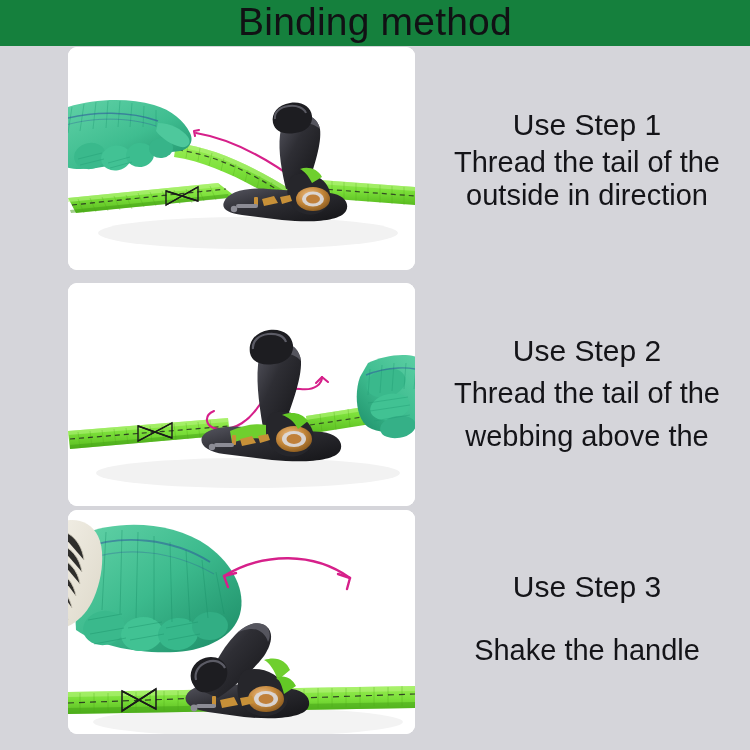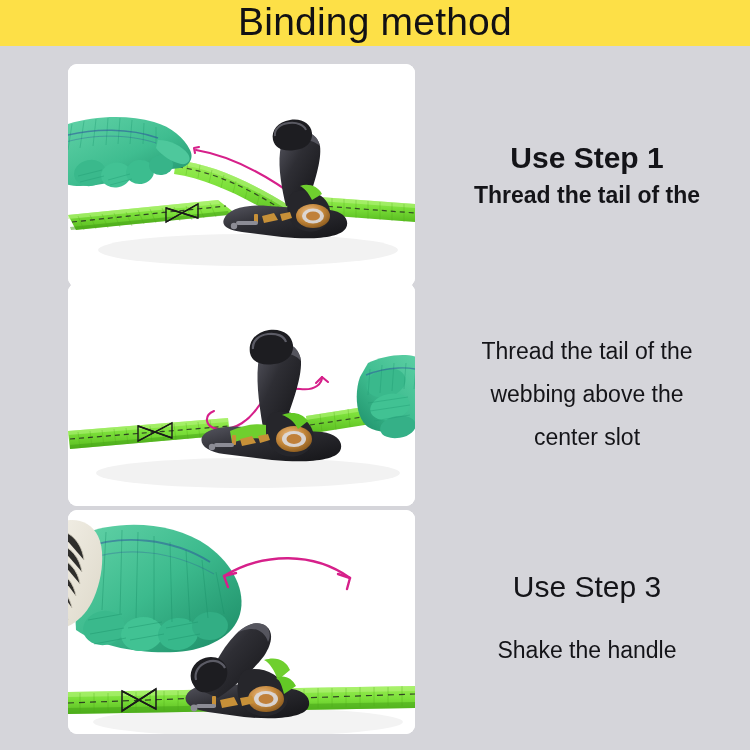--- a/index.html
+++ b/index.html
@@ -19,21 +19,21 @@
     width: 750px;
     height: 750px;
     background: #d5d5da;
   }
   
   .header-strip {
     position: absolute;
     left: 0; top: 0;
     width: 750px;
     height: 46px;
-    background: #fde047;
+    background: #15803d;
   }
   .page-title {
     position: absolute;
     left: 0; top: -1px;
     width: 750px;
     text-align: center;
     font-size: 39px;
     line-height: 46px;
     color: #111114;
     letter-spacing: 0.2px;
@@ -44,21 +44,21 @@
     position: absolute;
     left: 0; top: 46px;
     width: 750px;
     height: 704px;
   }
   .row {
     position: absolute;
     left: 0;
     width: 750px;
   }
-  .row-0 { top: 18px;   height: 223px; font-weight: bold; }
+  .row-0 { top: 1px;   height: 223px; }
   .row-1 { top: 237px; height: 223px; }
   .row-2 { top: 464px; height: 224px; }
 
   .photo {
     position: absolute;
     left: 68px;
     top: 0;
     width: 347px;
     height: 100%;
     background: #ffffff;
@@ -80,21 +80,21 @@
     text-align: center;
     color: #141418;
   }
   .step-head {
     font-size: 30px;
     line-height: 38px;
     margin-bottom: 2px;
     white-space: nowrap;
   }
   .step-line {
-    font-size: 23px;
+    font-size: 29px;
     line-height: 34px;
     white-space: nowrap;
   }
   .cap-1 .step-line { line-height: 33px; }
   .cap-2 .step-line { line-height: 43px; }
   .cap-3 .step-line { line-height: 52px; }
   .cap-3 .step-head { margin-bottom: 18px; }
 </style>
 </head>
 <body>
@@ -264,20 +264,21 @@
             </g>
             <path d="M-4,72 C26,64 62,64 90,74" stroke="#2a4f9c" stroke-width="1.6" fill="none" opacity=".55"></path>
             <path d="M-2,78 C26,70 60,70 88,79" stroke="#2a4f9c" stroke-width="1" fill="none" opacity=".35"></path>
           </g>
         </svg>
       </div>
 
       <div class="caption cap-1">
         <div class="step-head">Use Step 1</div>
         <div class="step-line">Thread the tail of the</div>
+        <div class="step-line">outside in direction</div>
       </div>
     </div>
 
     <div class="row row-1">
 
       <div class="photo">
         <svg viewBox="0 0 347 223" preserveAspectRatio="xMidYMid slice">
           <defs>
             <linearGradient id="webG2" x1="0" y1="0" x2="0" y2="1">
               <stop offset="0%" stop-color="#9bee55"></stop>
@@ -397,23 +398,23 @@
               <path d="M300,120 L340,114"></path>
                 <path d="M302,128 L342,122"></path>
                 <path d="M306,138 L342,132"></path>
             </g>
             <path d="M298,92 C318,84 344,82 358,90" stroke="#2a4f9c" stroke-width="1.4" fill="none" opacity=".5"></path>
           </g>
         </svg>
       </div>
 
       <div class="caption cap-2">
+        <div class="step-head">Use Step 2</div>
         <div class="step-line">Thread the tail of the</div>
         <div class="step-line">webbing above the</div>
-        <div class="step-line">center slot</div>
       </div>
     </div>
 
     <div class="row row-2">
 
       <div class="photo">
         <svg viewBox="0 0 347 224" preserveAspectRatio="xMidYMid slice">
           <defs>
             <linearGradient id="webG3" x1="0" y1="0" x2="0" y2="1">
               <stop offset="0%" stop-color="#9bee55"></stop>

